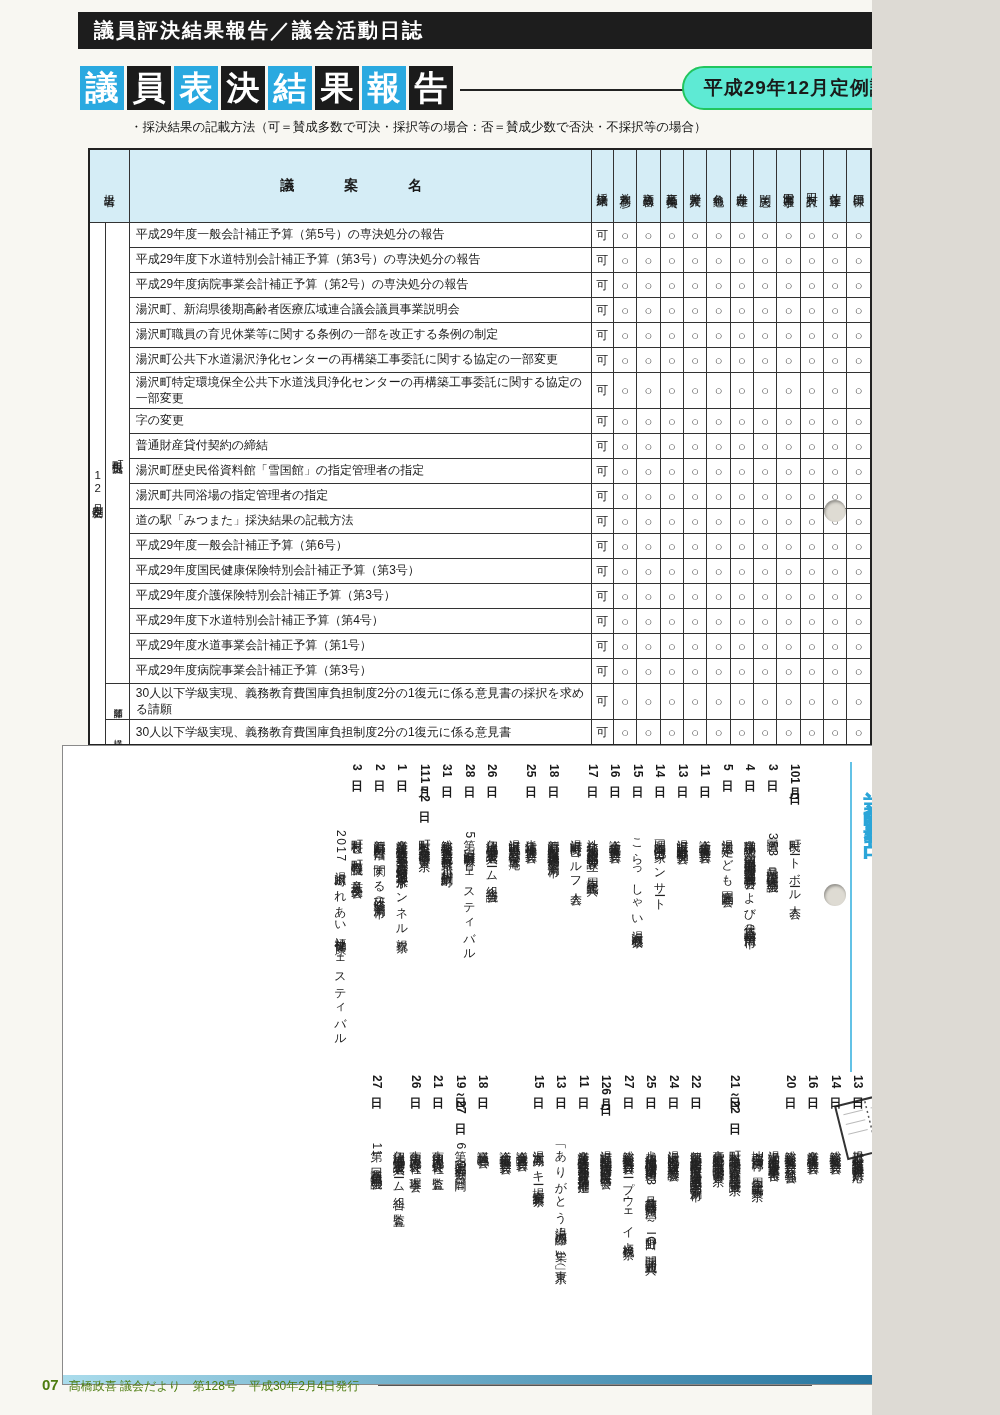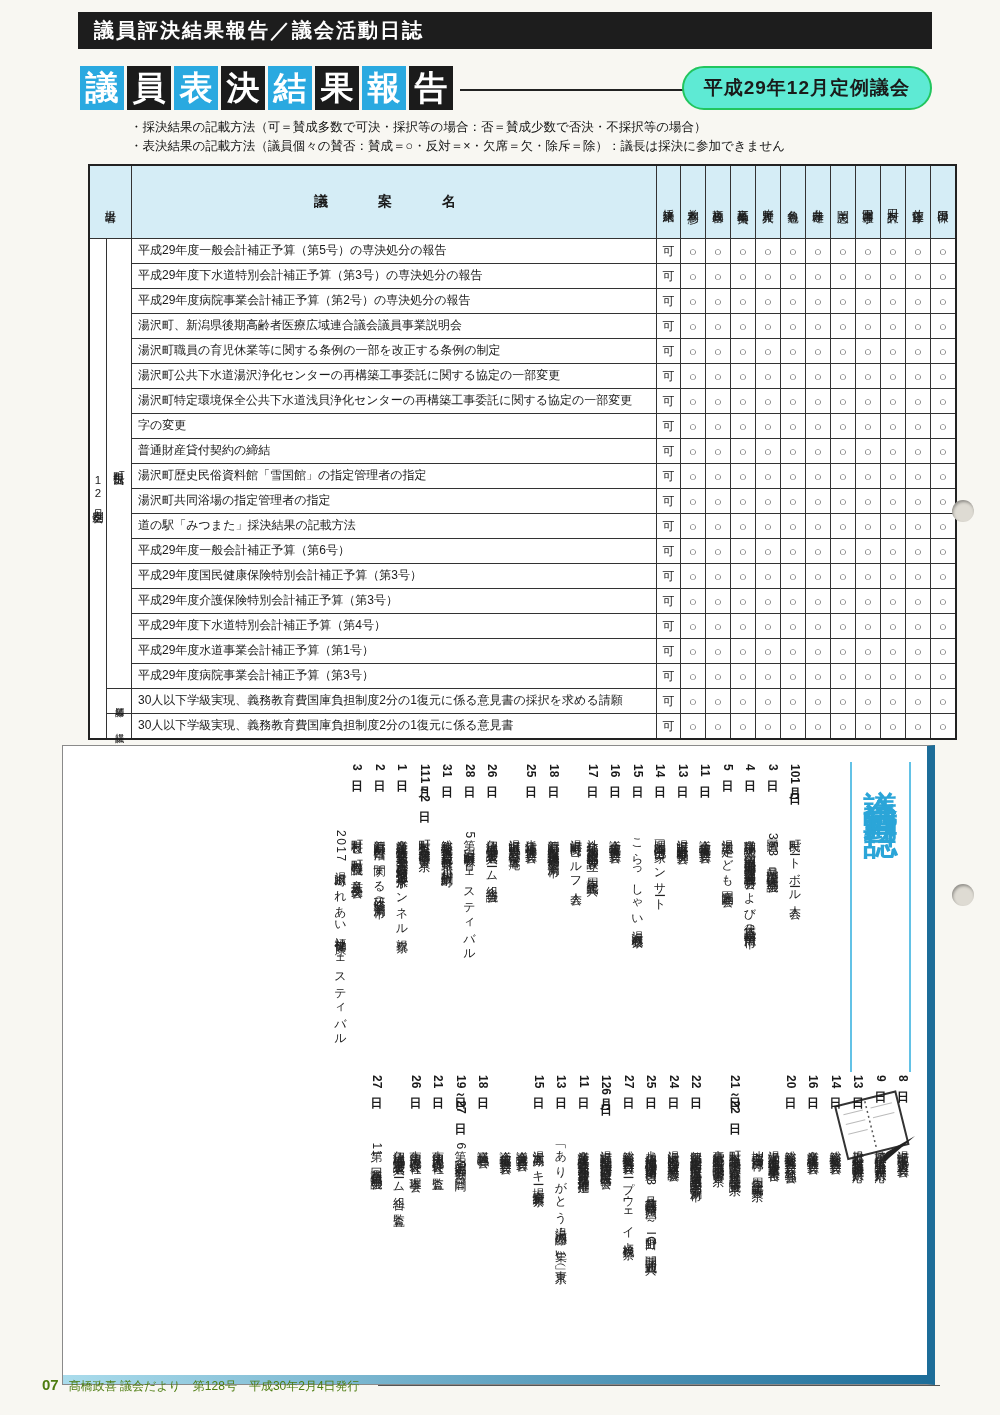--- a/index.html
+++ b/index.html
@@ -1,37 +1,37 @@
 <!DOCTYPE html>
 <html><head>
 <meta charset="utf-8">
 <style>
   html,body{margin:0;padding:0;background:#dddad4;}
-  .page{position:relative;width:1000px;height:1415px;background:#f8f7f2;
+  .page{position:relative;width:872px;height:1415px;background:#f8f7f2;
         font-family:"Liberation Sans",sans-serif;color:#1a1a1a;overflow:hidden;}
 
   
   .topbar{position:absolute;left:78px;top:12px;width:854px;height:37px;background:#1d1d1d;
           color:#fff;font-size:20px;font-weight:bold;line-height:37px;padding-left:16px;
           box-sizing:border-box;letter-spacing:2px;}
 
   
   .title-row{position:absolute;left:80px;top:66px;width:852px;height:46px;}
   .title-blocks{display:flex;gap:3px;position:relative;z-index:2;}
   .tb{width:44px;height:44px;color:#fff;font-size:33px;font-weight:bold;
       display:flex;align-items:center;justify-content:center;}
   .tb.blue{background:#2aa9e0}.tb.black{background:#1b1b1b}
   .connector{position:absolute;left:380px;top:23px;width:320px;border-top:2px solid #222;}
   .badge{position:absolute;right:0;top:0;border:2px solid #22c55e;border-radius:24px;
          background:#5eead4;padding:7px 20px;font-size:19px;font-weight:bold;letter-spacing:1px;}
 
   .notes{position:absolute;left:84px;top:118px;font-size:12.5px;line-height:1.5;color:#111;margin-left:46px;}
 
   
-  .vote-table{position:absolute;left:88px;top:164px;border-collapse:collapse;background:#fff;}
+  .vote-table{position:absolute;left:88px;top:148px;border-collapse:collapse;background:#fff;}
   .vote-table td,.vote-table th{border:1px solid #333;padding:0;}
   .vote-table{border:2px solid #222;}
   th.hd{background:#d5edf6;font-weight:normal;height:72px;}
   .vt{writing-mode:vertical-rl;text-orientation:upright;margin:0 auto;font-size:11.5px;
       letter-spacing:1px;line-height:1.05;}
   th.hd .vt{font-size:11.5px;}
   th.hd.name-hd{width:512px;font-size:14px;font-weight:bold;letter-spacing:18px;}
   td.sess{width:16px;}
   td.grp{width:24px;}
   td.grp .vt.small{font-size:9px;letter-spacing:0;}
@@ -89,21 +89,20 @@
         <div class="tb black">果</div>
         <div class="tb blue">報</div>
         <div class="tb black">告</div>
       </div>
     <div class="connector"></div>
     <div class="badge">平成29年12月定例議会</div>
   </div>
 
   <div class="notes">
     <div>・採決結果の記載方法（可＝賛成多数で可決・採択等の場合：否＝賛成少数で否決・不採択等の場合）</div>
-    <div>・表決結果の記載方法（議員個々の賛否：賛成＝○・反対＝×・欠席＝欠・除斥＝除）：議長は採決に参加できません</div>
   </div>
 
   <table class="vote-table">
     <thead>
       <tr id="table-head-row">
           <th class="hd" colspan="2">
             <div class="vt">提出者</div>
           </th>
           <th class="hd name-hd">議　案　名</th>
           <th class="hd">

